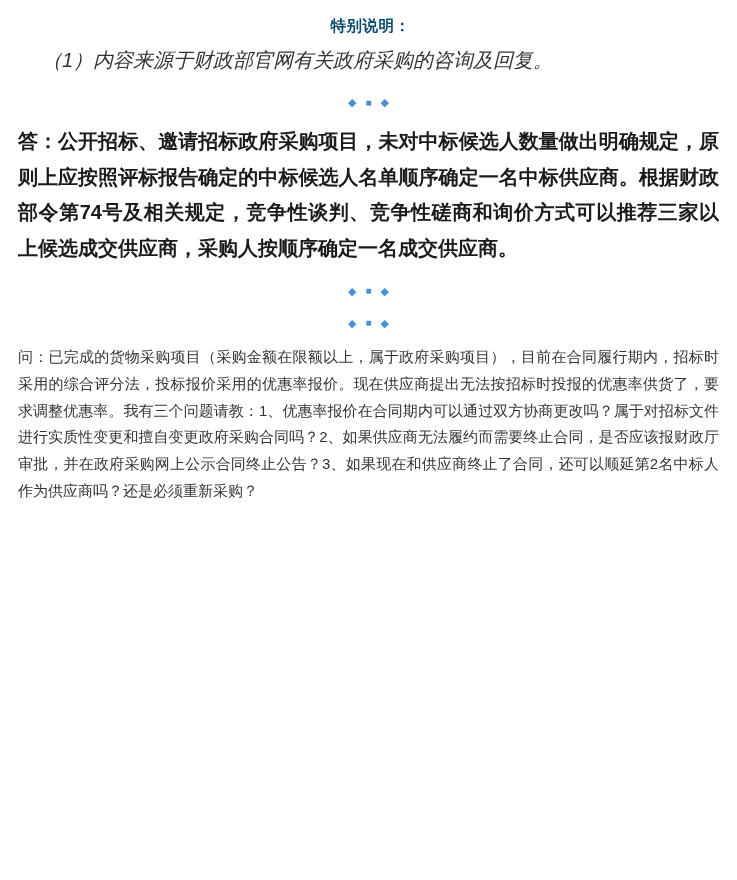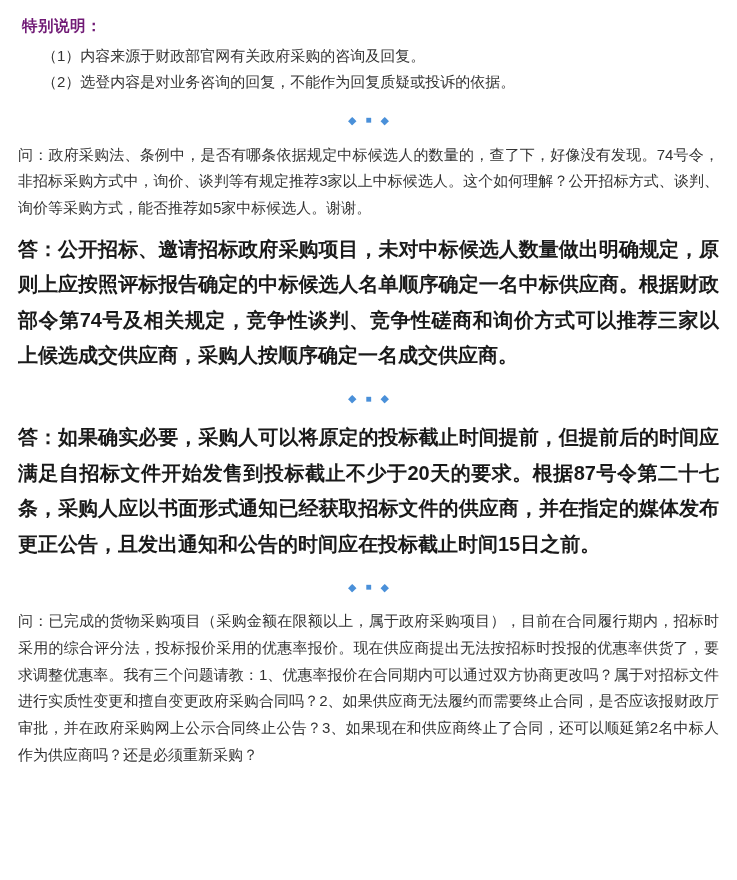--- a/index.html
+++ b/index.html
@@ -15,35 +15,37 @@
     -webkit-font-smoothing: antialiased;
   }
   .page {
     width: 737px;
     box-sizing: border-box;
     padding: 10px 18px 14px 18px;
   }
   .notice-title {
     font-size: 15.5px;
     font-weight: bold;
-    color: #701a75;
+    color: #0c4a6e;
     margin: 6px 0 6px 4px;
     letter-spacing: 0.5px;
+    text-align: center;
   }
   .notice-list {
     margin: 0 0 6px 0;
     padding: 0;
     list-style: none;
   }
   .notice-list li {
-    font-size: 15px;
+    font-size: 20px;
     color: #333333;
     line-height: 1.75;
     padding-left: 24px;
     text-indent: 0;
+    font-style: italic;
   }
   .divider {
     text-align: center;
     margin: 16px 0 14px 0;
     line-height: 1;
     user-select: none;
   }
   .divider .d-diamond {
     display: inline-block;
     color: #4a90d9;
@@ -82,39 +84,36 @@
 </style>
 </head>
 <body>
 
 <div class="page">
 
   <div class="notice">
     <div class="notice-title">特别说明：</div>
     <ul class="notice-list">
       <li>（1）内容来源于财政部官网有关政府采购的咨询及回复。</li>
-      <li>（2）选登内容是对业务咨询的回复，不能作为回复质疑或投诉的依据。</li>
     </ul>
   </div>
 
   <div class="divider">
     <span class="d-diamond">◆</span><span class="d-square">■</span><span class="d-diamond">◆</span>
   </div>
 
   <div class="qa-block">
-    <p class="qa-q"><span class="label">问：</span><span>政府采购法、条例中，是否有哪条依据规定中标候选人的数量的，查了下，好像没有发现。74号令，非招标采购方式中，询价、谈判等有规定推荐3家以上中标候选人。这个如何理解？公开招标方式、谈判、询价等采购方式，能否推荐如5家中标候选人。谢谢。</span></p>
     <p class="qa-a"><span class="label">答：</span><span>公开招标、邀请招标政府采购项目，未对中标候选人数量做出明确规定，原则上应按照评标报告确定的中标候选人名单顺序确定一名中标供应商。根据财政部令第74号及相关规定，竞争性谈判、竞争性磋商和询价方式可以推荐三家以上候选成交供应商，采购人按顺序确定一名成交供应商。</span></p>
   </div>
 
   <div class="divider">
     <span class="d-diamond">◆</span><span class="d-square">■</span><span class="d-diamond">◆</span>
   </div>
 
   <div class="qa-block">
-    <p class="qa-a"><span class="label">答：</span><span>如果确实必要，采购人可以将原定的投标截止时间提前，但提前后的时间应满足自招标文件开始发售到投标截止不少于20天的要求。根据87号令第二十七条，采购人应以书面形式通知已经获取招标文件的供应商，并在指定的媒体发布更正公告，且发出通知和公告的时间应在投标截止时间15日之前。</span></p>
   </div>
 
   <div class="divider">
     <span class="d-diamond">◆</span><span class="d-square">■</span><span class="d-diamond">◆</span>
   </div>
 
   <div class="qa-block">
     <p class="qa-q"><span class="label">问：</span><span>已完成的货物采购项目（采购金额在限额以上，属于政府采购项目），目前在合同履行期内，招标时采用的综合评分法，投标报价采用的优惠率报价。现在供应商提出无法按招标时投报的优惠率供货了，要求调整优惠率。我有三个问题请教：1、优惠率报价在合同期内可以通过双方协商更改吗？属于对招标文件进行实质性变更和擅自变更政府采购合同吗？2、如果供应商无法履约而需要终止合同，是否应该报财政厅审批，并在政府采购网上公示合同终止公告？3、如果现在和供应商终止了合同，还可以顺延第2名中标人作为供应商吗？还是必须重新采购？</span></p>
   </div>
 

